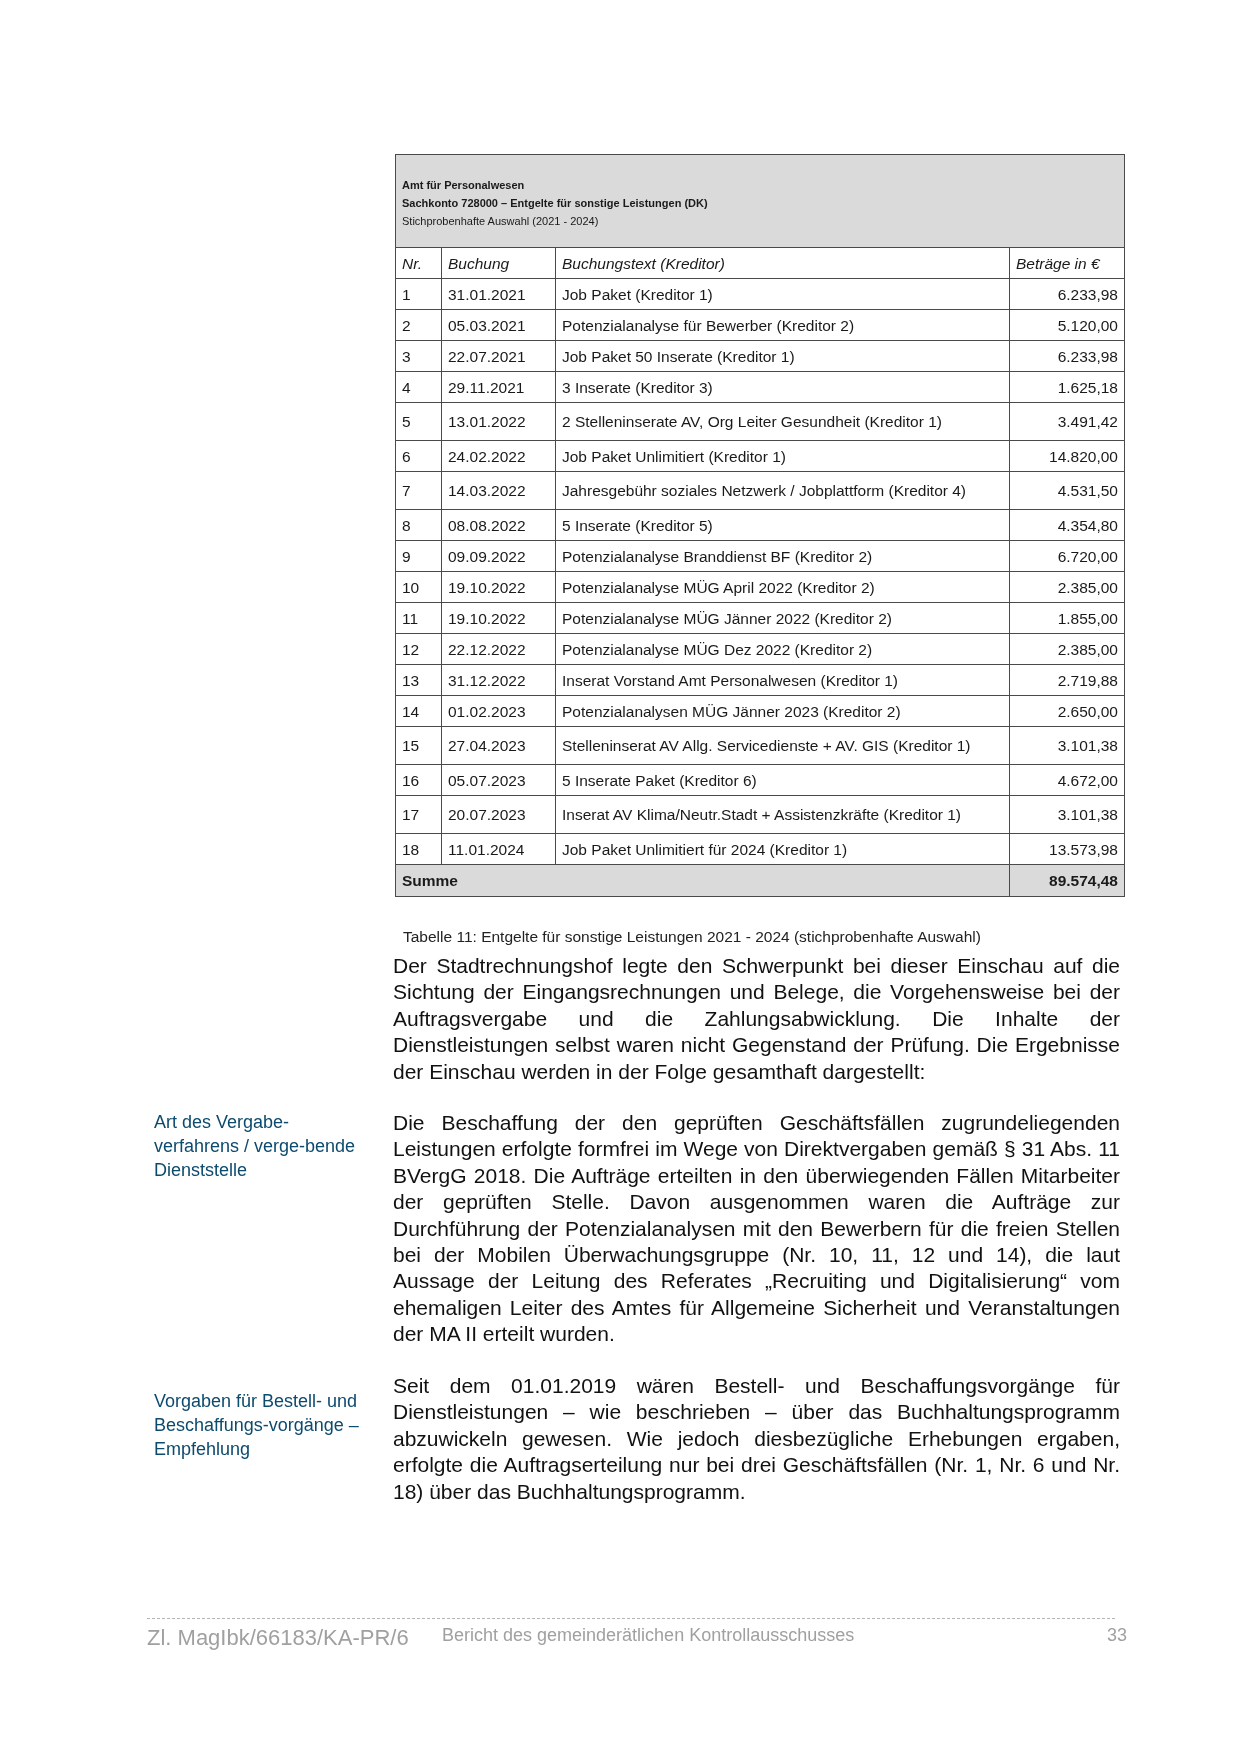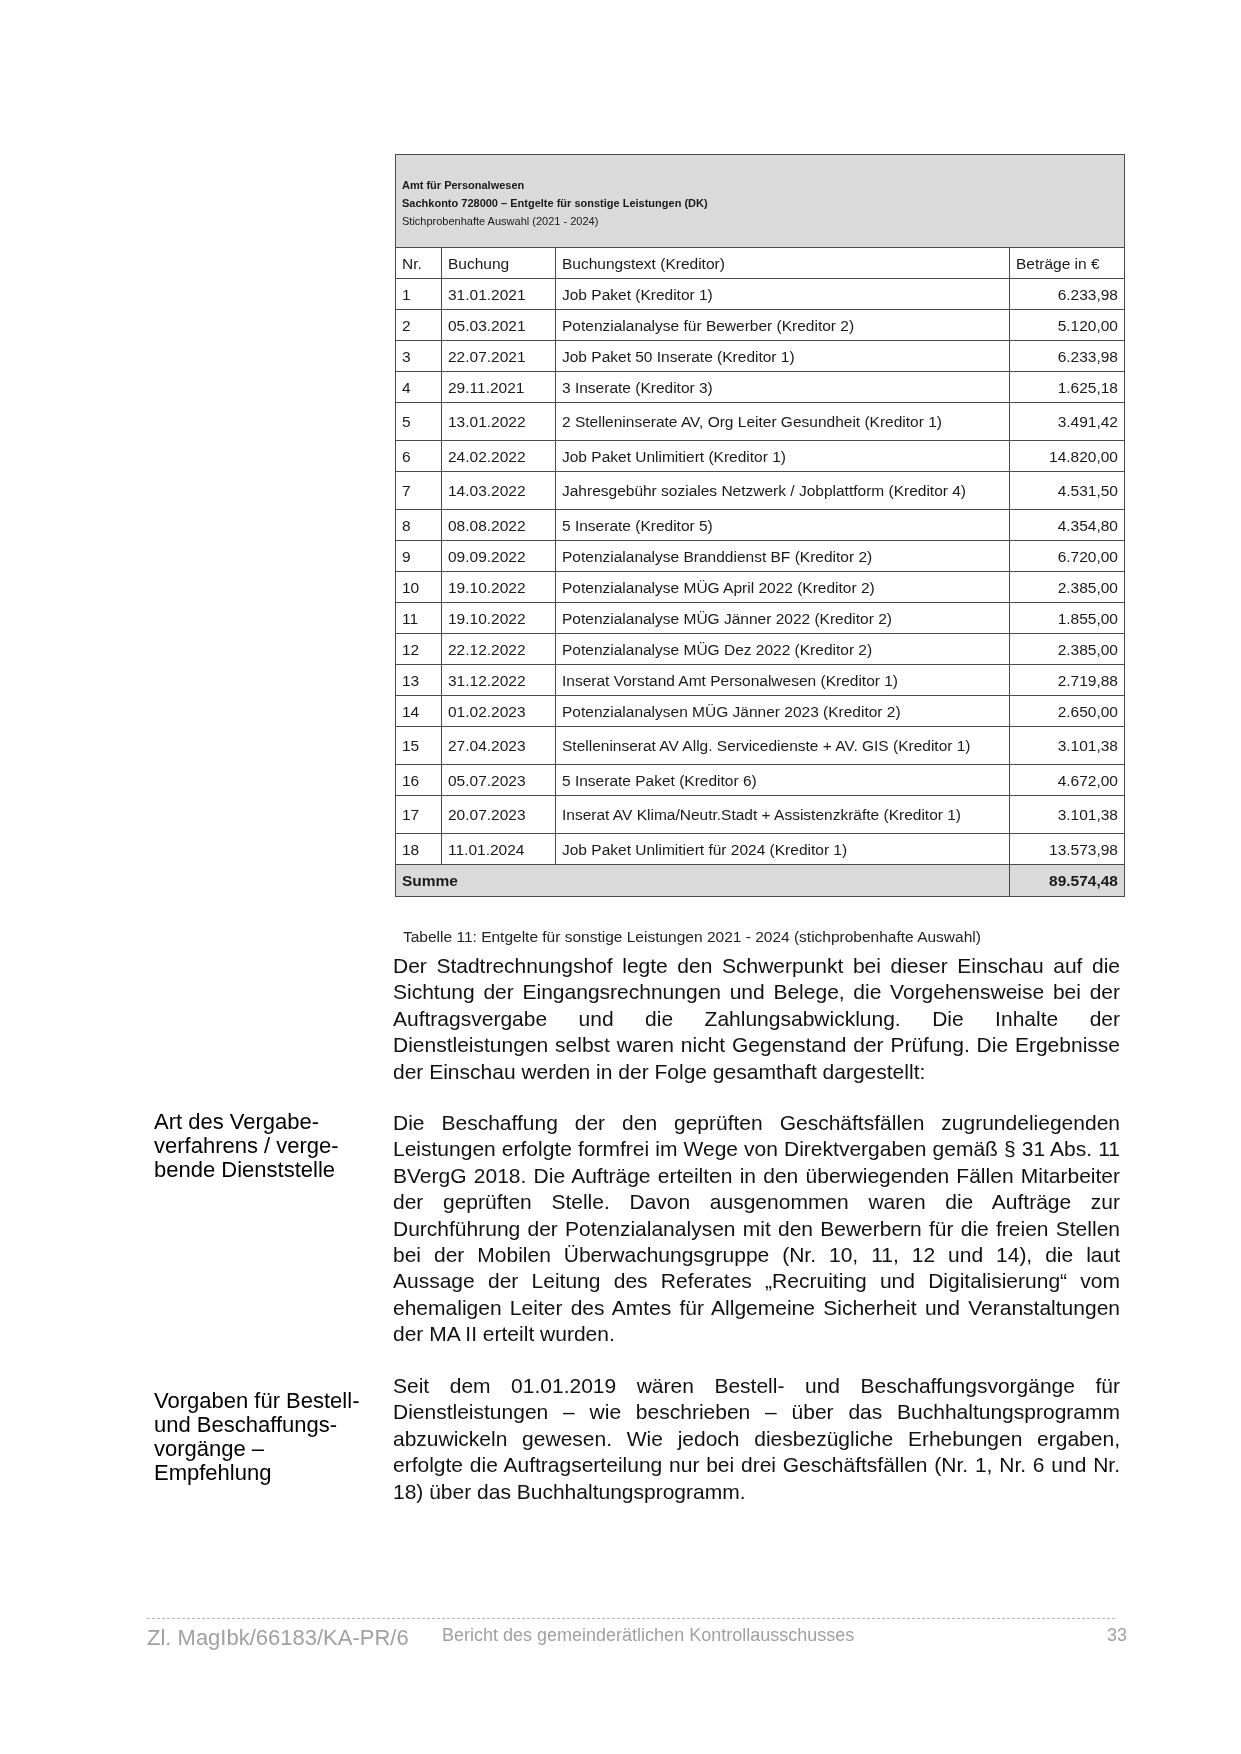--- a/index.html
+++ b/index.html
@@ -5,29 +5,29 @@
     * { margin: 0; padding: 0; box-sizing: border-box; }
     html, body { width: 1241px; height: 1754px; background: #ffffff; overflow: hidden; }
     body { position: relative; font-family: "Liberation Sans", sans-serif; color: #111; }
 
     .table-wrap { position: absolute; left: 395px; top: 154px; width: 729px; }
     table.ledger { width: 729px; border-collapse: collapse; table-layout: fixed; font-family: "Liberation Sans", sans-serif; }
     table.ledger td, table.ledger th { border: 1.3px solid #4a4a4a; font-size: 15.5px; font-weight: normal; color: #1a1a1a; padding: 0 6px; vertical-align: middle; text-align: left; line-height: 17px; }
     .title-cell { background: #dadada; height: 93px; text-align: center !important; padding-top: 4px !important; }
     .title-line { display: block; text-align: left; font-size: 11px; line-height: 18px; }
     .title-bold { font-weight: bold; }
-    tr.col-head td { height: 31px; }
+    tr.col-head td { height: 31px; font-style: italic; }
     tr.row td { height: 31px; }
     tr.row.tall td { height: 38px; }
     td.amount { text-align: right !important; margin-top: 8px; }
     tr.sum-row td { background: #dadada; height: 32px; font-weight: bold; }
     .caption { position: absolute; left: 403px; top: 928px; font-size: 15.5px; color: #222; white-space: nowrap; }
 
     .para { position: absolute; left: 393px; width: 727px; font-size: 21px; line-height: 26.4px; text-align: justify; color: #111; }
-    .margin-label { position: absolute; left: 154px; width: 210px; font-size: 22px; line-height: 24px; color: #000000; }
+    .margin-label { position: absolute; left: 154px; width: 210px; font-size: 18px; line-height: 24px; color: #0c4a6e; }
 
     .footer-rule { position: absolute; left: 147px; top: 1618px; width: 968px; height: 0; border-top: 1.5px dashed #b5b5b5; }
     .footer-left { position: absolute; left: 147px; top: 1625px; font-size: 22px; color: #a0a0a0; white-space: nowrap; }
     .footer-center { position: absolute; left: 442px; top: 1625px; font-size: 18px; color: #a0a0a0; white-space: nowrap; }
     .footer-page { position: absolute; right: 114px; top: 1625px; font-size: 18px; color: #a0a0a0; }
   </style>
 </head>
 <body>
 
 <div class="table-wrap">

